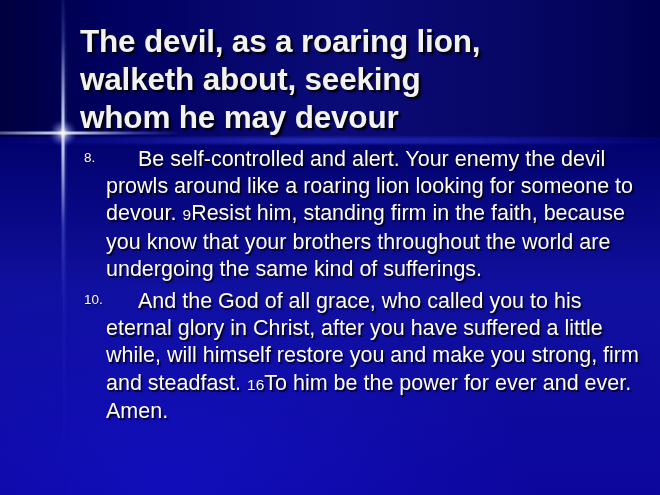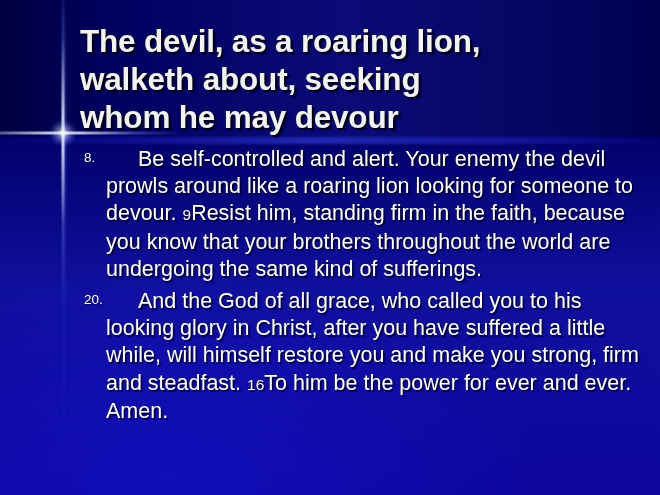--- a/index.html
+++ b/index.html
@@ -167,16 +167,16 @@
     <div class="ray-v"></div>
     <div class="core"></div>
   </div>
 
   <h1 class="title">The devil, as a roaring lion,
 walketh about, seeking
 whom he may devour</h1>
 
   <ol class="body-list">
       <li class="verse"><span class="marker">8.</span><span class="lead-gap"></span><span class="">Be self-controlled and alert. Your enemy the devil prowls around like a roaring lion looking for someone to devour. </span><span class="vnum">9</span><span class="">Resist him, standing firm in the faith, because you know that your brothers throughout the world are undergoing the same kind of sufferings.</span></li>
-      <li class="verse"><span class="marker">20.</span><span class="lead-gap"></span><span class="">And the God of all grace, who called you to his looking glory in Christ, after you have suffered a little while, will himself restore you and make you strong, firm and steadfast. </span><span class="vnum">16</span><span class="">To him be the power for ever and ever. Amen.</span></li>
+      <li class="verse"><span class="marker">10.</span><span class="lead-gap"></span><span class="">And the God of all grace, who called you to his eternal glory in Christ, after you have suffered a little while, will himself restore you and make you strong, firm and steadfast. </span><span class="vnum">16</span><span class="">To him be the power for ever and ever. Amen.</span></li>
     </ol>
 
 </div>
 
 </body></html>

